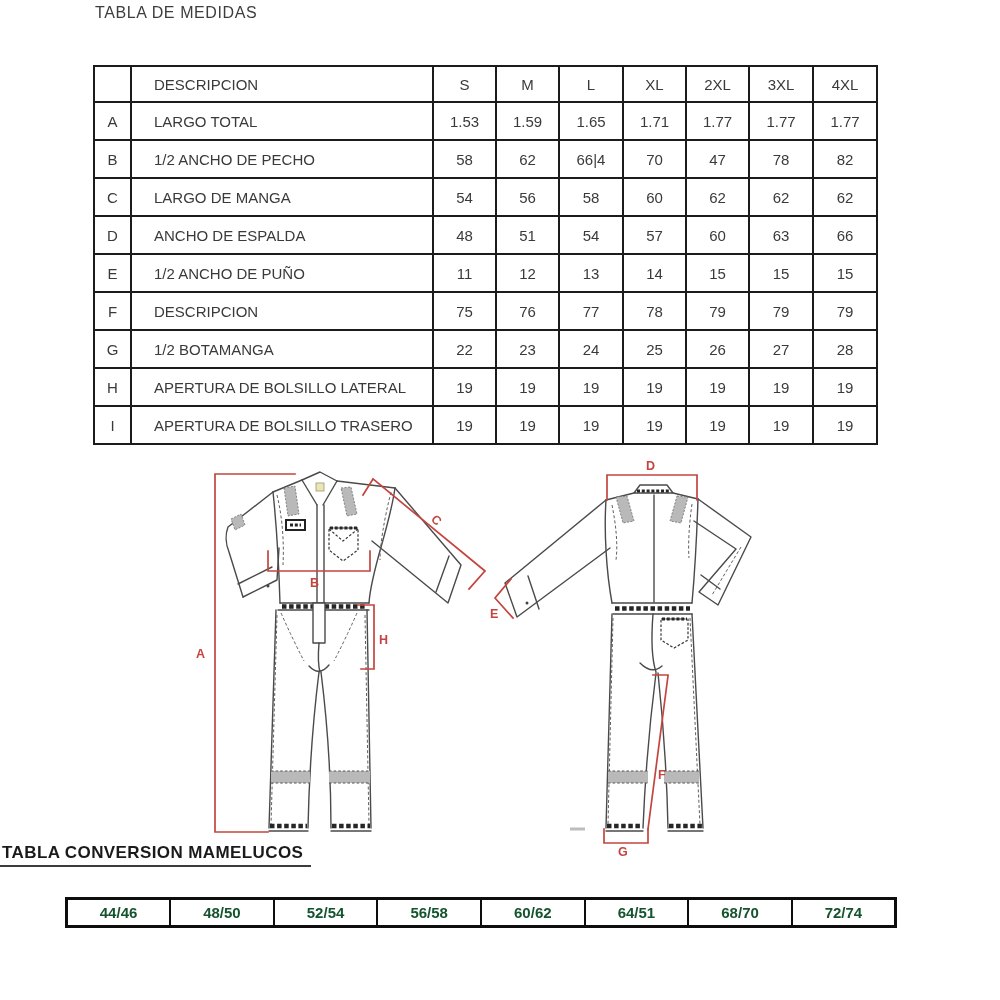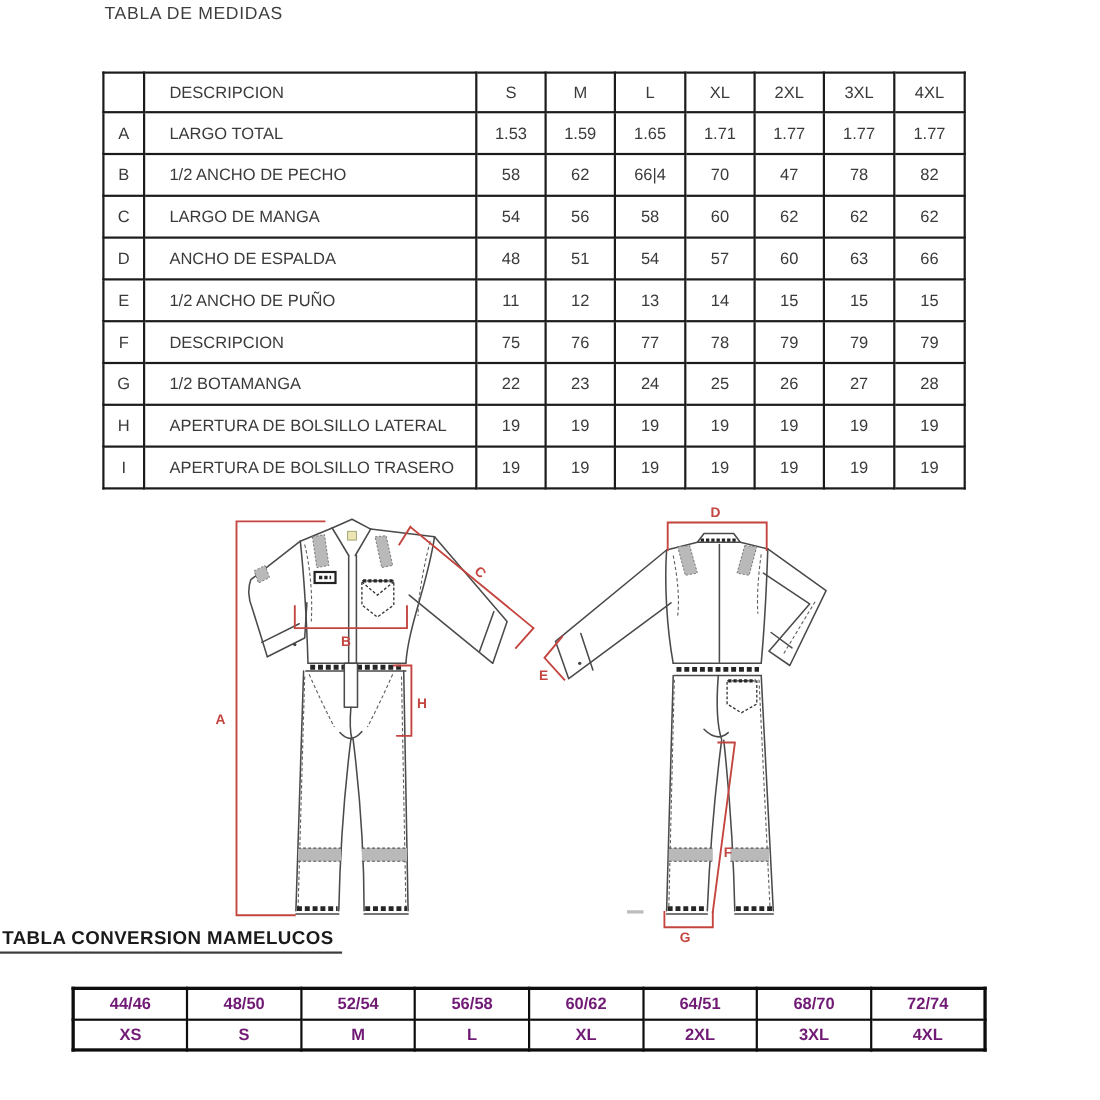--- a/index.html
+++ b/index.html
@@ -41,21 +41,21 @@
   .redlabel{fill:var(--red);font-family:"Liberation Sans",sans-serif;
     font-size:12.5px;font-weight:bold}
   
   .conv-title-wrap{position:absolute;left:0;top:843px;width:944px;}
   .conv-title{
     display:inline-block;font-size:17px;font-weight:bold;color:#1a1a1a;
     letter-spacing:.4px;border-bottom:2.5px solid #3c3c3c;padding:0 8px 2px 2px;
   }
   #conversion-table{
     position:absolute;left:65px;top:897px;width:832px;
-    font-size:15px;color:#701a75;border:3px solid #0d0d0d;
+    font-size:15px;color:#14532d;border:3px solid #0d0d0d;
   }
   #conversion-table td{
     border:2px solid #0d0d0d;height:28px;text-align:center;
     font-weight:bold;background:#fff;
   }
 </style>
 </head>
 <body>
 
 <div class="page-title">TABLA DE MEDIDAS</div>
@@ -320,24 +320,14 @@
       <tr>
         <td>44/46</td>
         <td>48/50</td>
         <td>52/54</td>
         <td>56/58</td>
         <td>60/62</td>
         <td>64/51</td>
         <td>68/70</td>
         <td>72/74</td>
       </tr>
-      <tr>
-        <td>XS</td>
-        <td>S</td>
-        <td>M</td>
-        <td>L</td>
-        <td>XL</td>
-        <td>2XL</td>
-        <td>3XL</td>
-        <td>4XL</td>
-      </tr>
     </tbody>
 </table>
 
 </body></html>

